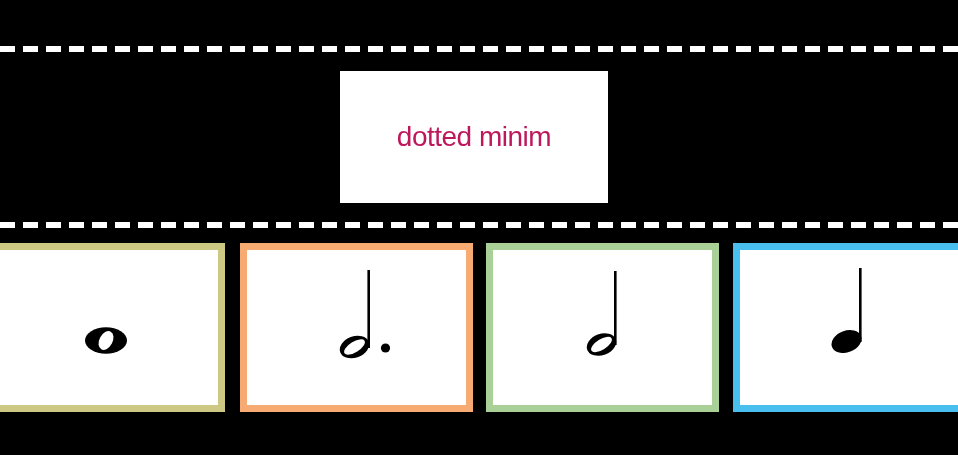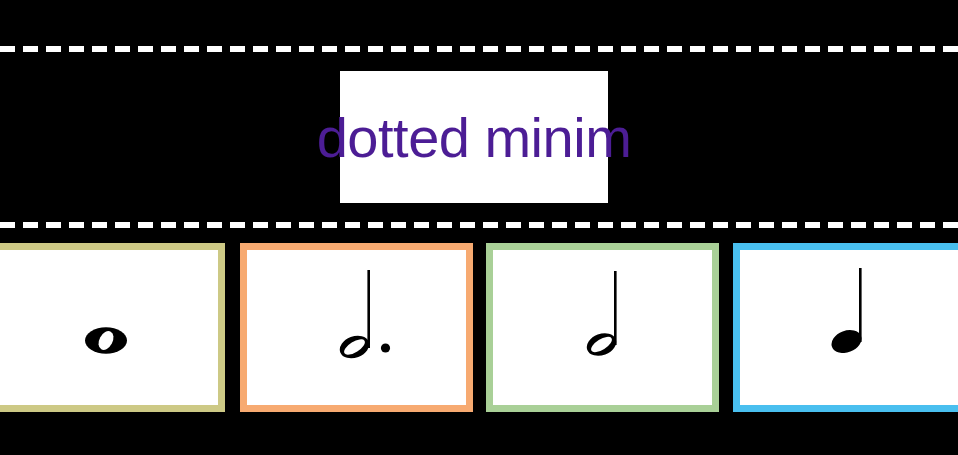--- a/index.html
+++ b/index.html
@@ -30,24 +30,24 @@
     left: 340px;
     top: 71px;
     width: 268px;
     height: 132px;
     background: #ffffff;
     display: flex;
     align-items: center;
     justify-content: center;
   }
   .prompt-card span {
-    font-size: 56px;
+    font-size: 28px;
     font-weight: 500;
     letter-spacing: -0.5px;
-    color: #4c1d95;
+    color: #be185d;
     white-space: nowrap;
   }
 
   .answer-card {
     position: absolute;
     top: 243px;
     width: 233px;
     height: 169px;
     background: #ffffff;
     border: 7px solid #999;

